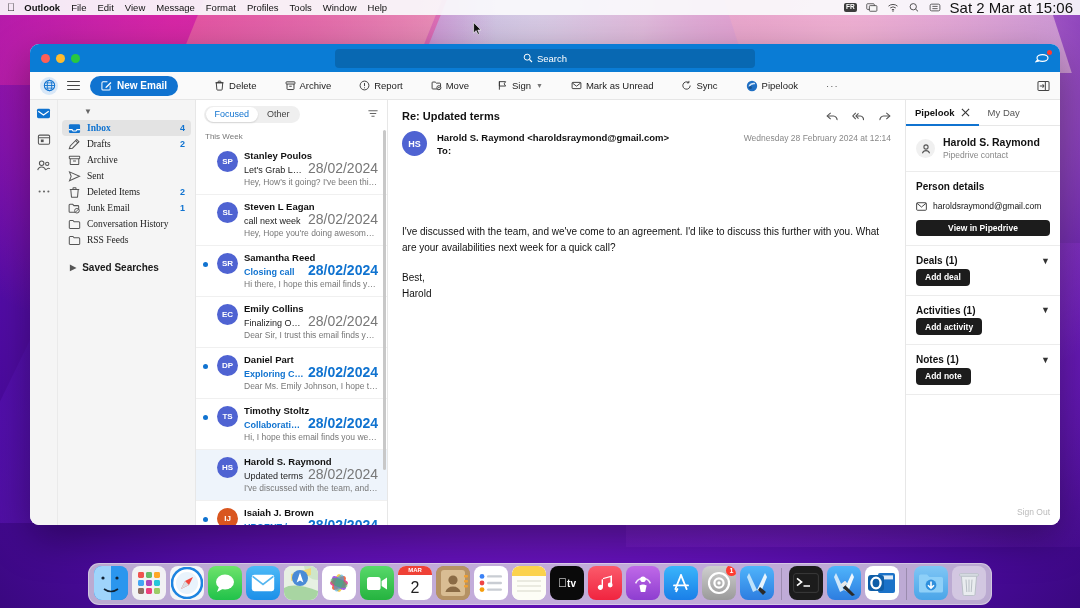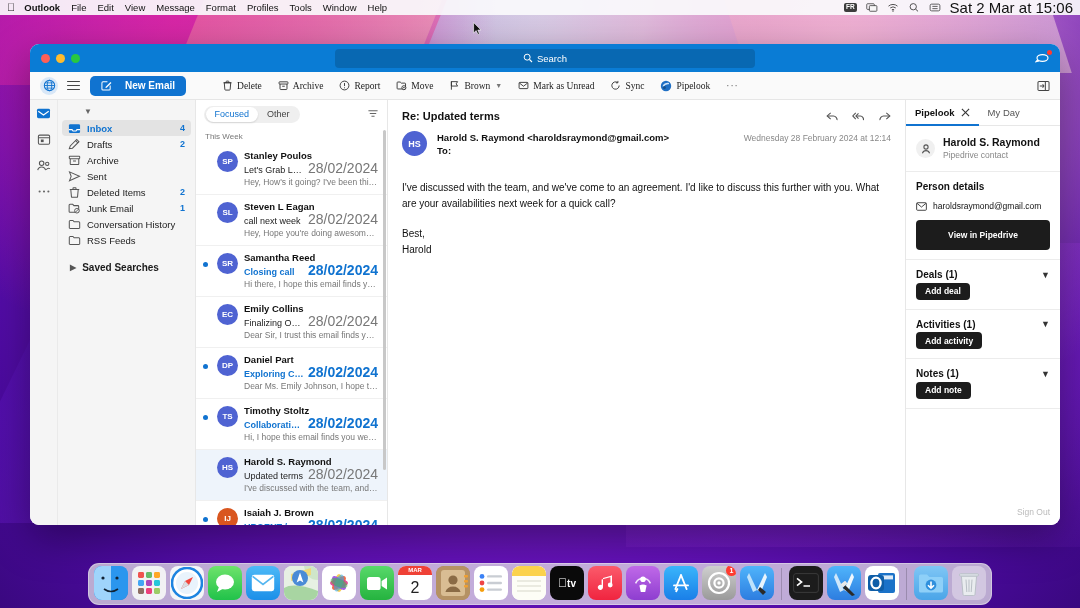--- a/index.html
+++ b/index.html
@@ -81,24 +81,24 @@
   }
   .globe-btn {
     width:18px; height:18px; border-radius:50%;
     background:#d8e7f7; display:flex; align-items:center; justify-content:center;
     margin-left:2px; margin-right:9px;
   }
   .hamburger { width:13px; display:flex; flex-direction:column; gap:2.5px; margin-right:10px; }
   .hamburger i { display:block; height:1.4px; background:#444; border-radius:1px; }
   #new-email {
     background:#1073d0; color:#fff; font-size:10px; font-weight:bold;
-    border:none; border-radius:5px; height:20px; padding:0 11px;
-    display:flex; align-items:center; gap:13px; cursor:pointer;
-  }
-  .tb-items { display:flex; margin-left:28px; gap:0;font-family:Liberation Serif, serif; }
+    border:none; border-radius:10px; height:20px; padding:0 11px;
+    display:flex; align-items:center; gap:5px; cursor:pointer;
+  }
+  .tb-items { display:flex; margin-left:28px; gap:12px; }
   .tb-item {
     display:flex; align-items:center; gap:4px; font-size:9.5px; color:#1b1b1b;
     padding:3px 8px; border-radius:4px; cursor:pointer; white-space:nowrap;
   }
   .tb-item .chev { font-size:7px; color:#777; margin-left:1px; }
   #ribbon .rt { margin-left:auto; padding-right:2px; display:flex; align-items:center; }
 
   
   #body { flex:1; display:flex; min-height:0; }
 
@@ -114,21 +114,21 @@
     width:138px; background:#f5f5f5; border-right:1px solid #e7e7e7;
     padding-top:5px; font-size:9.5px; color:#1b1b1b;
     display:flex; flex-direction:column;
   }
   .fold-collapse { padding:2px 0 4px 26px; color:#666; font-size:8px; }
   .fold {
     display:flex; align-items:center; gap:6px;
     height:16px; margin:0 4px; padding:0 6px; border-radius:4px; cursor:pointer;
   }
   .fold.sel { background:#e3e3e3; }
-  .fold .fname { flex:1; }
+  .fold .fname { flex:1;font-family:Liberation Serif, serif; }
   .fold.sel .fname { color:#1073d0; font-weight:bold; }
   .fold .cnt { color:#1073d0; font-weight:bold; font-size:9px; }
   .saved {
     display:flex; align-items:center; gap:6px; margin-top:14px;
     padding-left:12px; font-weight:bold; font-size:10px; color:#1b1b1b; cursor:pointer;
   }
   .saved .caret { font-size:8px; color:#555; }
 
   
   #list { width:192px; border-right:1px solid #e7e7e7; display:flex; flex-direction:column; background:#fff; position:relative; }
@@ -157,21 +157,21 @@
   .mname { font-size:9.5px; font-weight:bold; color:#111; line-height:12px; }
   .mrow2 { display:flex; align-items:baseline; gap:4px; line-height:12px; }
   .msubj { font-size:9px; color:#222; flex:1; overflow:hidden; white-space:nowrap; text-overflow:ellipsis; }
   .msubj.unread { color:#1073d0; font-weight:bold; }
   .mdate { font-size:14px; color:#777; white-space:nowrap; }
   .mdate.unread { color:#1073d0; font-weight:bold; }
   .mprev { font-size:8.5px; color:#777; overflow:hidden; white-space:nowrap; text-overflow:ellipsis; line-height:12px; }
   #list-sb { position:absolute; right:1px; top:30px; width:3px; height:340px; background:#c8c8c8; border-radius:2px; }
 
   
-  #read { flex:1; background:#fff; display:flex; flex-direction:column; min-width:0; }
+  #read { flex:1; background:#fff; display:flex; flex-direction:column; min-width:0;gap:44px; }
   #read-head { padding:10px 14px 0 14px; }
   .subj-row { display:flex; align-items:center; }
   #read-subject { font-size:11px; font-weight:bold; color:#111; }
   .reply-icons { margin-left:auto; display:flex; gap:13px; align-items:center; }
   .sender-row { display:flex; margin-top:9px; align-items:flex-start; }
   .sender-av {
     width:25px; height:25px; border-radius:50%; background:#4f63d2; color:#fff;
     display:flex; align-items:center; justify-content:center; font-size:9px; font-weight:bold;
     flex:0 0 25px;
   }
@@ -201,21 +201,21 @@
   .p-sub { font-size:8.5px; color:#888; line-height:12px; }
   .p-sect { padding:9px 10px; border-bottom:1px solid #ececec; }
   .p-sect-head { display:flex; align-items:center; font-size:10px; font-weight:bold; color:#111; }
   .p-sect-head .chev { margin-left:auto; color:#333; font-size:9px; }
   .p-email { display:flex; align-items:flex-end; gap:6px; font-size:8.5px; color:#111; margin-top:9px; }
   .dark-btn {
     background:#1c1c1c; color:#fff; border:none; border-radius:4px;
     font-size:8.5px; font-weight:bold; height:17px; padding:0 9px; cursor:pointer;
     display:inline-flex; align-items:center; justify-content:center;
   }
-  .btn-wide { width:100%; height:30px; margin-top:9px; }
+  .btn-wide { width:100%; height:16px; margin-top:9px; }
   .p-sect .dark-btn.small { }
   #signout { margin-top:auto; text-align:right; padding:8px 10px; font-size:8.5px; color:#bbb; cursor:pointer; }
 
   
   #dock {
     position:absolute; left:50%; transform:translateX(-50%); bottom:3px;
     height:42px; background:rgba(233,233,233,0.72); border:1px solid rgba(255,255,255,0.35);
     border-radius:11px; display:flex; align-items:flex-end; gap:4px; padding:3px 5px 4px;
     z-index:30; backdrop-filter: blur(8px);
   }
@@ -362,21 +362,21 @@
           <circle cx="8.6" cy="8.4" r="2.2" fill="#fff" stroke="#333" stroke-width="1"></circle>
           <line x1="7.6" y1="8.4" x2="9.6" y2="8.4" stroke="#333" stroke-width="1"></line>
         </svg>
         <span>Move</span>
       </div>
       <div class="tb-item">
         <svg width="11" height="11" viewBox="0 0 12 12">
           <line x1="2.6" y1="1.4" x2="2.6" y2="10.6" stroke="#333" stroke-width="1"></line>
           <path d="M2.6 1.8 H9.4 L7.8 4.2 L9.4 6.6 H2.6 Z" fill="none" stroke="#333" stroke-width="1"></path>
         </svg>
-        <span>Brown</span>
+        <span>Sign</span>
         <span class="chev">▼</span>
       </div>
       <div class="tb-item">
         <svg width="11" height="11" viewBox="0 0 12 12">
           <rect x="1.2" y="2.6" width="9.6" height="6.8" rx=".8" fill="none" stroke="#333" stroke-width="1"></rect>
           <path d="M1.4 3.2 L6 6.8 L10.6 3.2" fill="none" stroke="#333" stroke-width="1"></path>
         </svg>
         <span>Mark as Unread</span>
       </div>
       <div class="tb-item">

